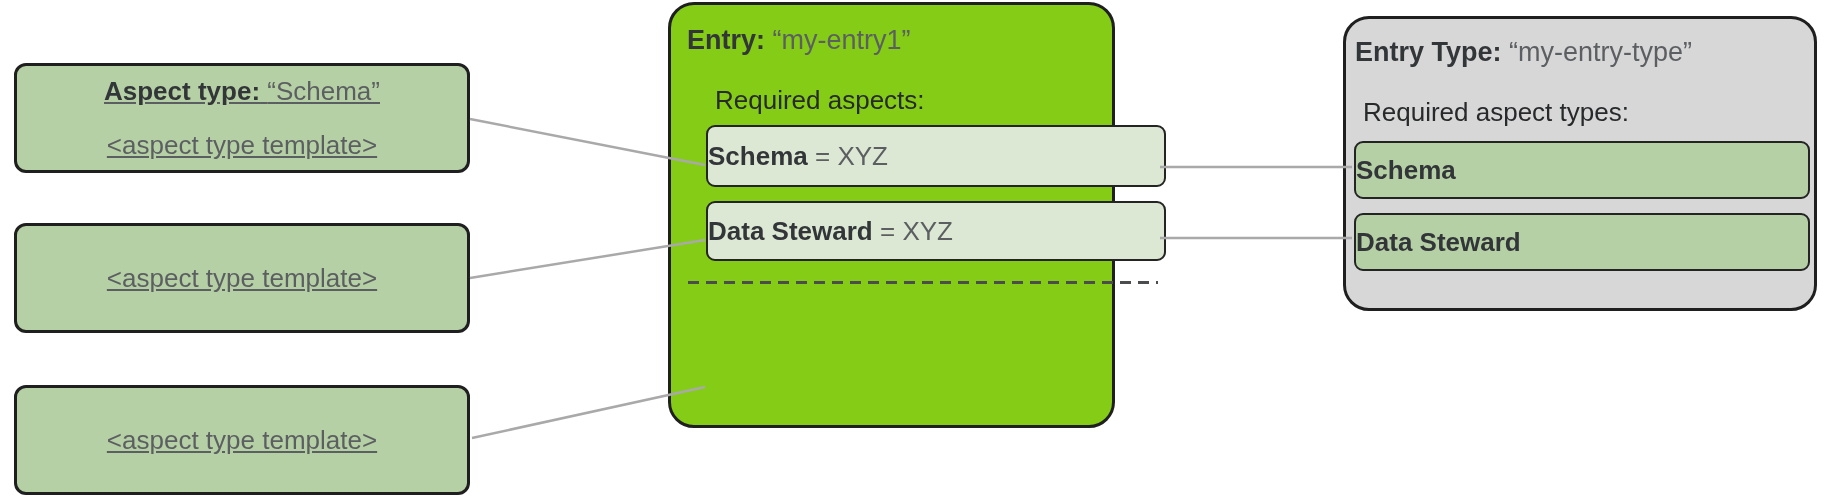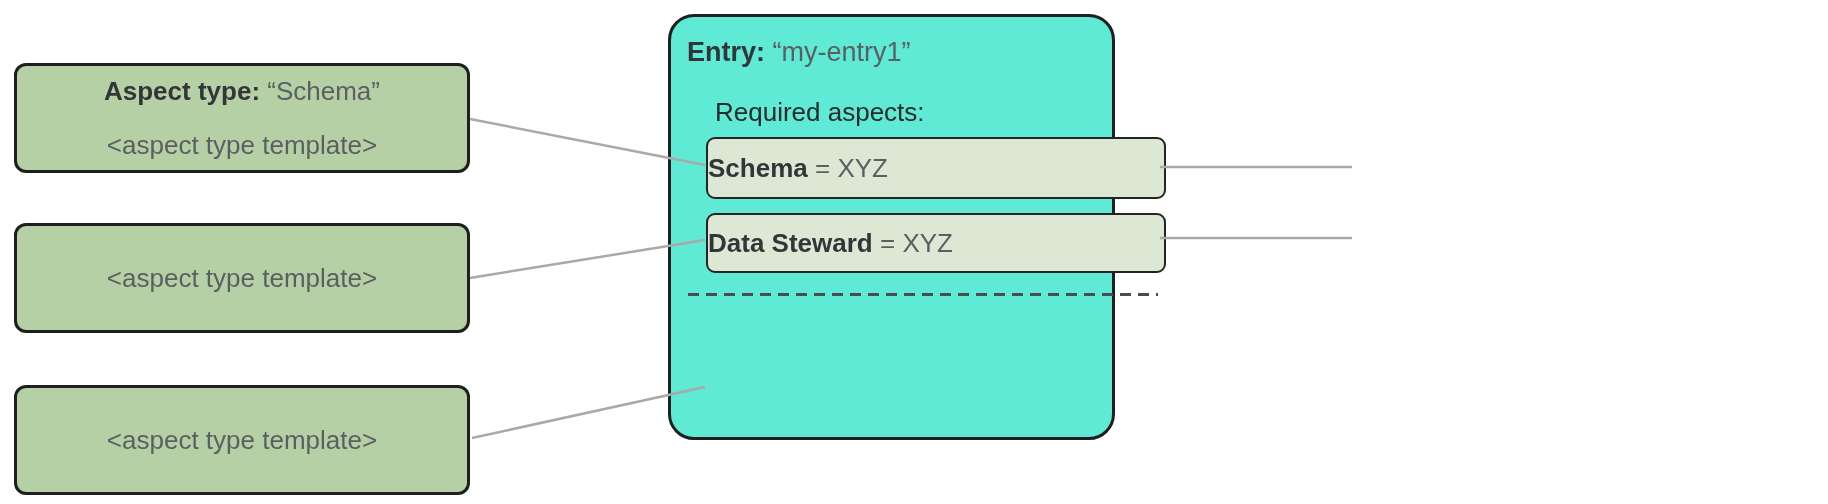--- a/index.html
+++ b/index.html
@@ -17,28 +17,29 @@
     pointer-events: none; z-index: 5;
   }
 
   
   .aspect-box {
     position: absolute; left: 14px; width: 456px; height: 110px;
     background: #b6d0a5; border: 3px solid #1f1f1f; border-radius: 12px;
     display: flex; flex-direction: column; align-items: center; justify-content: center;
     gap: 20px; font-size: 26px; line-height: 34px; color: #5c5f62; z-index: 1;
     text-align: center;
+    text-decoration: underline;
   }
   .aspect-box b { color: #333639; font-weight: 700; }
 
   
   .container-box {
     position: absolute; border: 3px solid #1f1f1f; border-radius: 26px; z-index: 1;
   }
-  .entry-container { left: 668px; top: 14px; width: 447px; height: 426px; background: #5eead4; }
+  .entry-container { left: 668px; top: 2px; width: 447px; height: 426px; background: #84cc16; }
   .entry-type-container { left: 1343px; top: 16px; width: 474px; height: 295px; background: #d7d7d8; }
 
   .box-title {
     position: absolute; font-size: 27px; line-height: 34px; color: #5c5f62; white-space: nowrap;
   }
   .box-title b { color: #333639; font-weight: 700; }
   .section-label {
     position: absolute; font-size: 26px; line-height: 34px; color: #27292b; white-space: nowrap; margin-left: 8px;
   }
 
@@ -96,14 +97,27 @@
 
     <div class="value-box light" style="left:35px; top:196px; width:460px; height:60px">
       <span><b>Data Steward</b> <span class="suffix">= XYZ</span></span>
     </div>
 
     <div class="dashed-divider" style="left:17px; top:276px; width:470px"></div>
 
 
   </div>
 
+  <div class="container-box entry-type-container">
+    <div class="box-title" style="left:9px; top:16px"><b>Entry Type:</b> <span>“my-entry-type”</span></div>
+
+    <div class="section-label" style="left:9px; top:76px">Required aspect types:</div>
+
+    <div class="value-box dark" style="left:8px; top:122px; width:456px; height:58px">
+      <b>Schema</b>
+    </div>
+
+    <div class="value-box dark" style="left:8px; top:194px; width:456px; height:58px">
+      <b>Data Steward</b>
+    </div>
+  </div>
 
 </div>
 
 </body></html>

